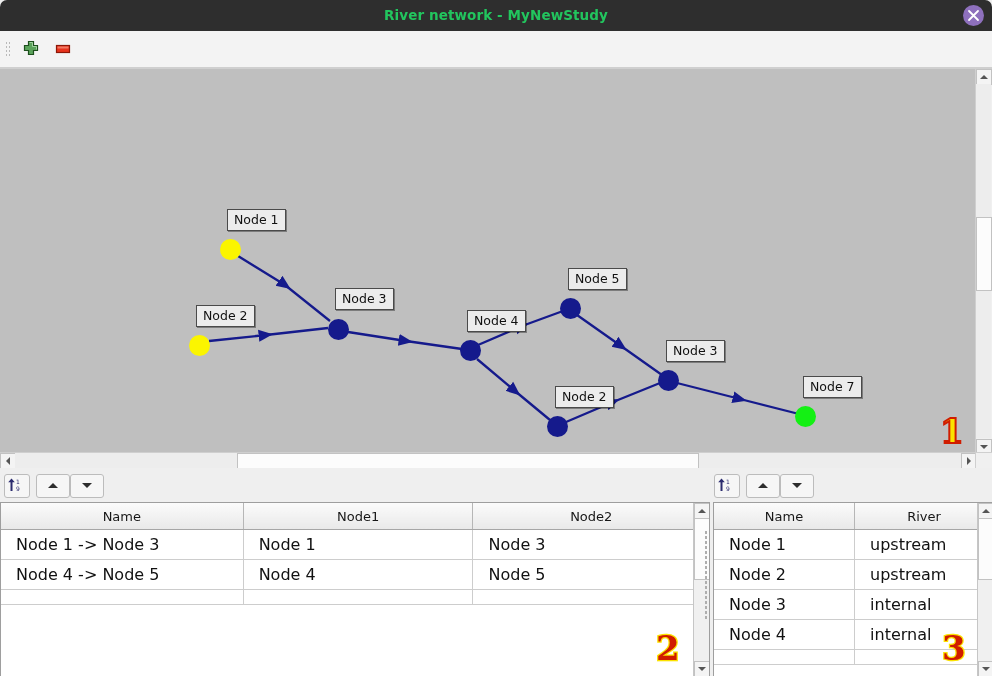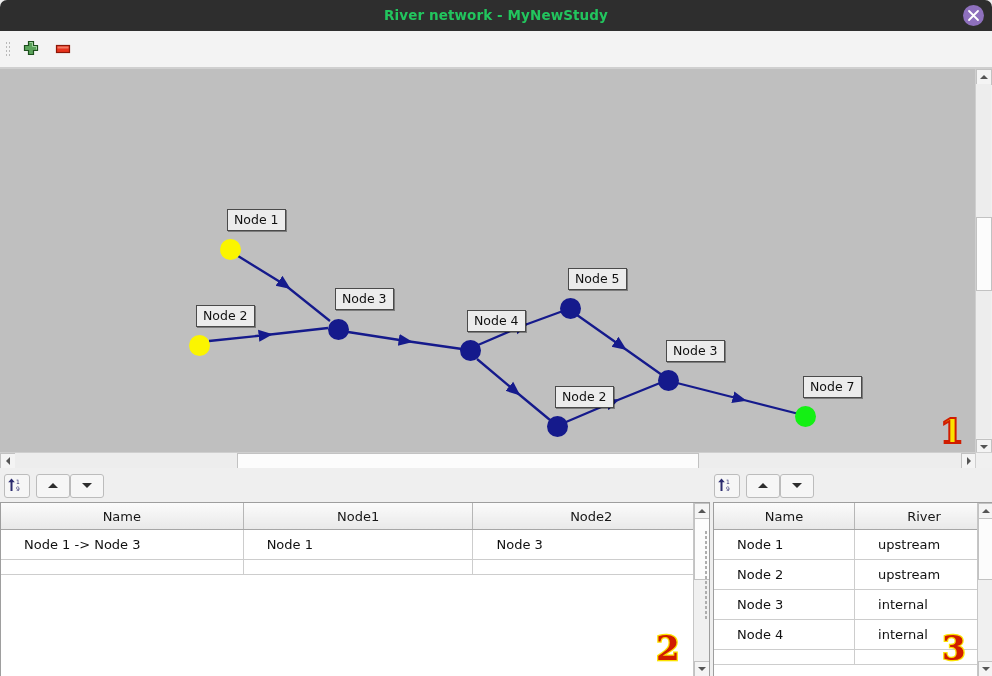--- a/index.html
+++ b/index.html
@@ -99,21 +99,21 @@
   .tbl{position:absolute;border:1px solid #9e9e9e;background:#fff;overflow:hidden;}
   .tbl table{border-collapse:collapse;width:100%;table-layout:fixed;}
   .tbl th{
     background:linear-gradient(#fbfbfb,#e9e9e9);
     border-right:1px solid #b6b6b6;border-bottom:1px solid #a6a6a6;
     font-weight:normal;font-size:13px;height:24px;color:#171717;
   }
   .tbl th:last-child{border-right:none;}
   .tbl td{
     border-right:1px solid #cdcdcd;border-bottom:1px solid #cdcdcd;
-    height:29px;padding:0 0 0 23px;font-size:13px;color:#111;white-space:nowrap;
+    height:29px;padding:0 0 0 15px;font-size:16px;color:#111;white-space:nowrap;
     overflow:hidden;text-overflow:ellipsis;
   }
   .tbl td:last-child{border-right:none;}
   .tbl tr.empty td{height:14px;}
   .tbl-vscroll{
     position:absolute;right:0;top:0;width:15px;bottom:0;background:#f0f0f0;
     border-left:1px solid #c6c6c6;
   }
 </style>
 </head>
@@ -255,20 +255,25 @@
             <th>Node1</th>
             <th>Node2</th>
           </tr>
         </thead>
         <tbody>
           <tr>
             <td>Node 1 -&gt; Node 3</td>
             <td>Node 1</td>
             <td>Node 3</td>
           </tr>
+          <tr>
+            <td>Node 4 -&gt; Node 5</td>
+            <td>Node 4</td>
+            <td>Node 5</td>
+          </tr>
           <tr class="empty">
             <td></td>
             <td></td>
             <td></td>
           </tr>
         </tbody>
       </table>
 
       <div class="annot a2" style="left:655px;top:128px;">2</div>
 

